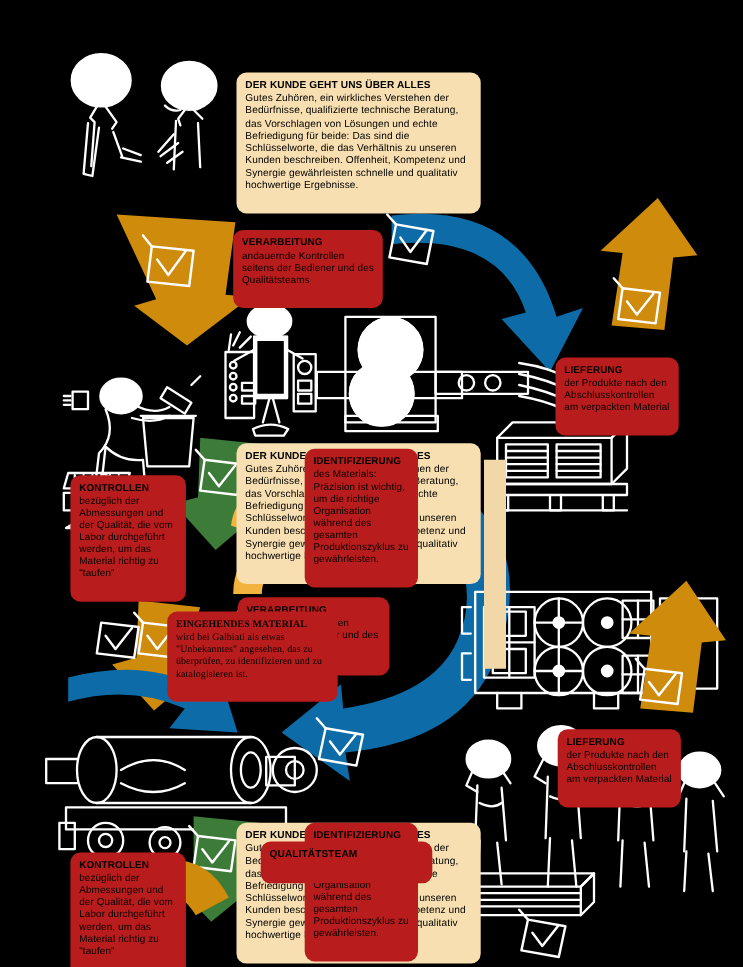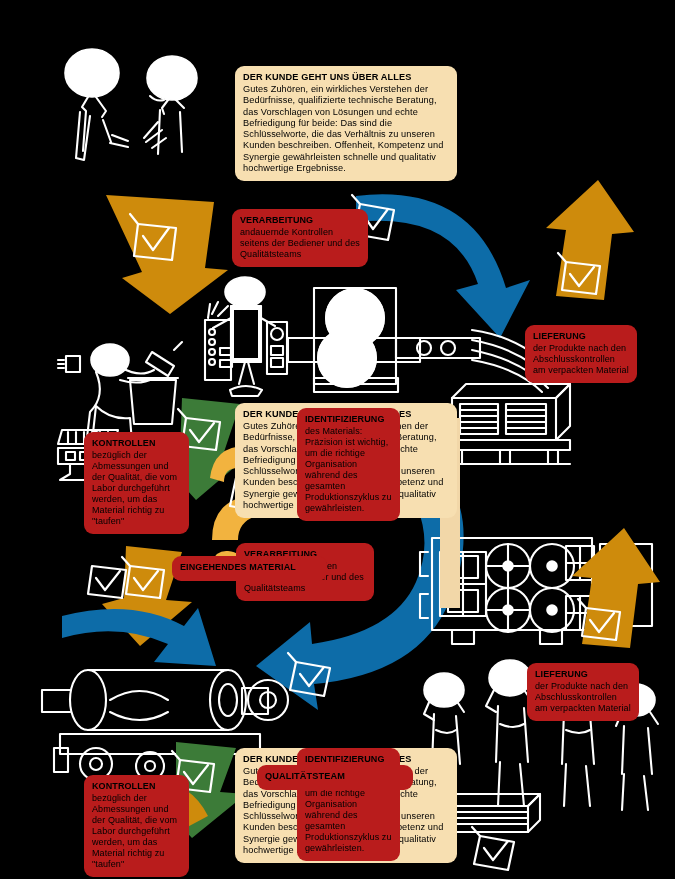--- a/index.html
+++ b/index.html
@@ -7,26 +7,25 @@
     width:675px;height:879px;position:relative;overflow:hidden;
     font-family:"Liberation Sans", sans-serif;
     background:#000;
   }
   .stage{position:absolute;inset:0;}
 
   
   .box{
     position:absolute;
     border-radius:9px;
-    padding:6px 8px 7px 8px;
+    padding:6px 8px 20px 8px;
     box-sizing:border-box;
     color:#000;
     line-height:1.22;
     letter-spacing:.1px;
-    margin-left:20px;
   }
   .box .ttl{font-weight:bold;display:block;margin-bottom:1px;}
   .box .bdy{display:block;}
   .cream{background:#F7DFB1;}
   .blue {background:#b91c1c;}
   .green{background:#b91c1c;}
 
   
   .art{position:absolute;left:0;top:0;width:675px;height:879px;}
   .wht{fill:none;stroke:#fff;stroke-width:2.1;stroke-linejoin:round;stroke-linecap:round;}
@@ -354,21 +353,22 @@
   <div class="box green" style="left:64px;top:432px;width:105px;font-size:9px;">
     <span class="ttl">KONTROLLEN</span>
     <span class="bdy">bezüglich der Abmessungen und der Qualität, die vom Labor durchgeführt werden, um das Material richtig zu "taufen"</span>
   </div>
 
   <div class="box blue" style="left:277px;top:408px;width:103px;font-size:9px;">
     <span class="ttl">IDENTIFIZIERUNG</span>
     <span class="bdy">des Materials: Präzision ist wichtig, um die richtige Organisation während des gesamten Produktionszyklus zu gewährleisten.</span>
   </div>
 
-  <div class="box blue" style="left:152px;top:556px;width:155px;font-size:9px;">
+  <div class="box blue" style="left:152px;top:556px;width:155px;font-size:9px;font-family:Liberation Serif, serif;">
     <span class="ttl">EINGEHENDES MATERIAL</span>
+    <span class="bdy">wird bei Galbiati als etwas "Unbekanntes" angesehen, das zu überprüfen, zu identifizieren und zu katalogisieren ist.</span>
   </div>
 
   <div class="box green" style="left:237px;top:765px;width:156px;font-size:9.2px;">
     <span class="ttl">QUALITÄTSTEAM</span>
   </div>
 
 </div>
 
 </body></html>

